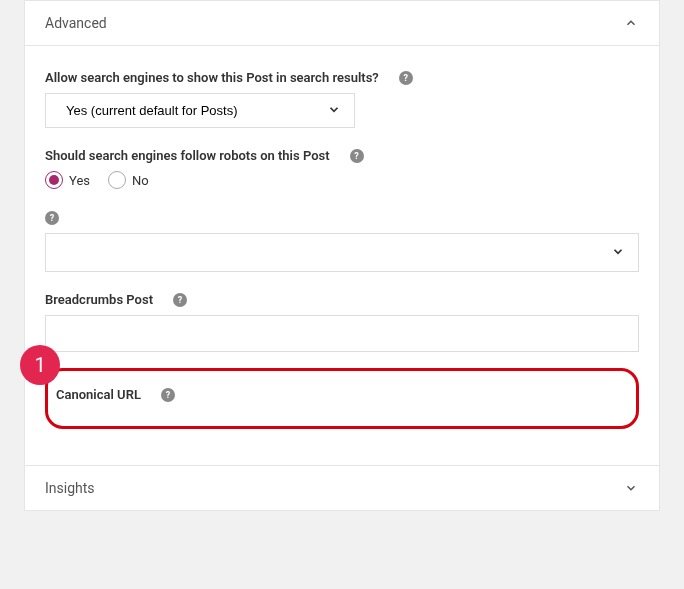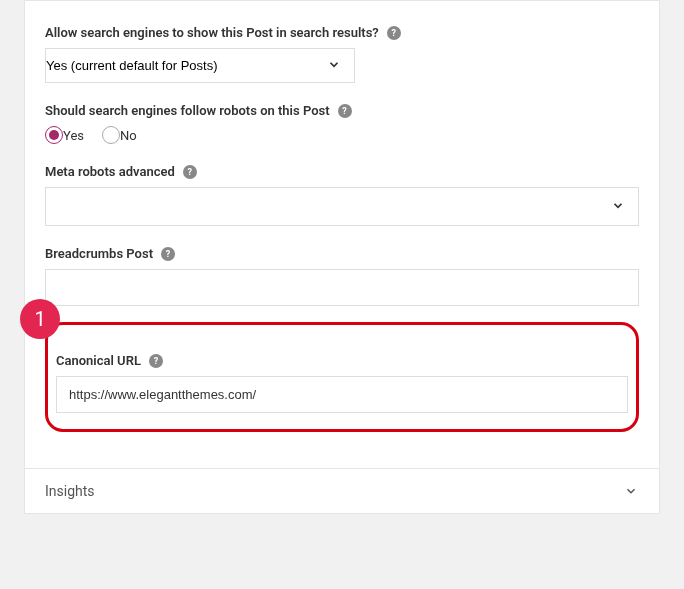--- a/index.html
+++ b/index.html
@@ -43,21 +43,21 @@
     }
     .field {
       margin-top: 20px;
     }
     .field-label {
       font-size: 13px;
       font-weight: 600;
       color: #333;
       display: inline-flex;
       align-items: center;
-      gap: 8px;
+      gap: 20px;
       margin-bottom: 8px;
     }
     .help-icon {
       width: 14px;
       height: 14px;
       border-radius: 50%;
       background: #888;
       color: #fff;
       font-size: 9px;
       display: inline-flex;
@@ -65,21 +65,21 @@
       justify-content: center;
       font-weight: bold;
       cursor: help;
     }
     .select-wrapper {
       position: relative;
       width: 310px;
     }
     .select-wrapper select {
       width: 100%;
-      padding: 9px 0;
+      padding: 9px 20px;
       border: 1px solid #ddd;
       background: #fff;
       font-size: 13px;
       appearance: none;
       cursor: pointer;
     }
     .select-wrapper .caret {
       position: absolute;
       right: 14px;
       top: 50%;
@@ -107,21 +107,21 @@
       pointer-events: none;
     }
     .radio-group {
       display: flex;
       gap: 18px;
       align-items: center;
     }
     .radio-option {
       display: inline-flex;
       align-items: center;
-      gap: 0;
+      gap: 6px;
       cursor: pointer;
     }
     .radio-circle {
       width: 18px;
       height: 18px;
       border: 1px solid #aaa;
       border-radius: 50%;
       display: flex;
       align-items: center;
       justify-content: center;
@@ -143,21 +143,21 @@
       font-size: 13px;
       color: #333;
     }
     .highlight-wrap {
       position: relative;
       border: 3px solid #d6000f;
       border-radius: 18px;
       padding: 16px 8px 16px 8px;
       margin-top: 16px;
     }
-    .highlight-wrap .field { margin-top: 12px; }
+    .highlight-wrap .field { margin-top: 0; }
     .annot-badge {
       position: absolute;
       left: -28px;
       top: -26px;
       width: 40px;
       height: 40px;
       border-radius: 50%;
       background: #e22650;
       color: #fff;
       font-size: 20px;
@@ -169,20 +169,28 @@
     .insights-header {
       border-top: 1px solid #e5e5e5;
       margin-top: 16px;
     }
   </style>
 </head>
 <body>
 
 <div class="metabox">
 
+  <div class="section-header">
+    <span class="section-title">Advanced</span>
+    <span class="toggle-icon">
+      <svg width="14" height="14" viewBox="0 0 24 24" fill="none" stroke-width="2.5">
+          <polyline points="6 15 12 9 18 15"></polyline>
+        </svg>
+    </span>
+  </div>
 
   <div class="section-body">
 
     <div class="field">
       <div class="field-label">
         <span>Allow search engines to show this Post in search results?</span>
         <span class="help-icon">?</span>
       </div>
       <div class="select-wrapper">
         <select>
@@ -210,21 +218,20 @@
         </label>
         <label class="radio-option">
           <span class="radio-circle"></span>
           <span>No</span>
         </label>
       </div>
     </div>
 
     <div class="field">
       <div class="field-label">
-        <span>Meta robots advanced</span>
         <span class="help-icon">?</span>
       </div>
       <div class="full-select">
         <select>
           <option></option>
         </select>
         <span class="caret">
           <svg width="14" height="14" viewBox="0 0 24 24" fill="none" stroke="#333" stroke-width="3">
               <polyline points="6 9 12 15 18 9"></polyline>
             </svg>
@@ -240,21 +247,20 @@
       <input type="text" value="" style="">
     </div>
 
     <div class="highlight-wrap">
       <div class="annot-badge">1</div>
       <div class="field">
         <div class="field-label">
           <span>Canonical URL</span>
           <span class="help-icon">?</span>
         </div>
-        <input type="text" value="https://www.elegantthemes.com/" style="">
       </div>
     </div>
 
   </div>
 
   <div class="section-header insights-header">
     <span class="section-title">Insights</span>
     <span class="toggle-icon">
       <svg width="14" height="14" viewBox="0 0 24 24" fill="none" stroke-width="2.5">
           <polyline points="6 9 12 15 18 9"></polyline>

